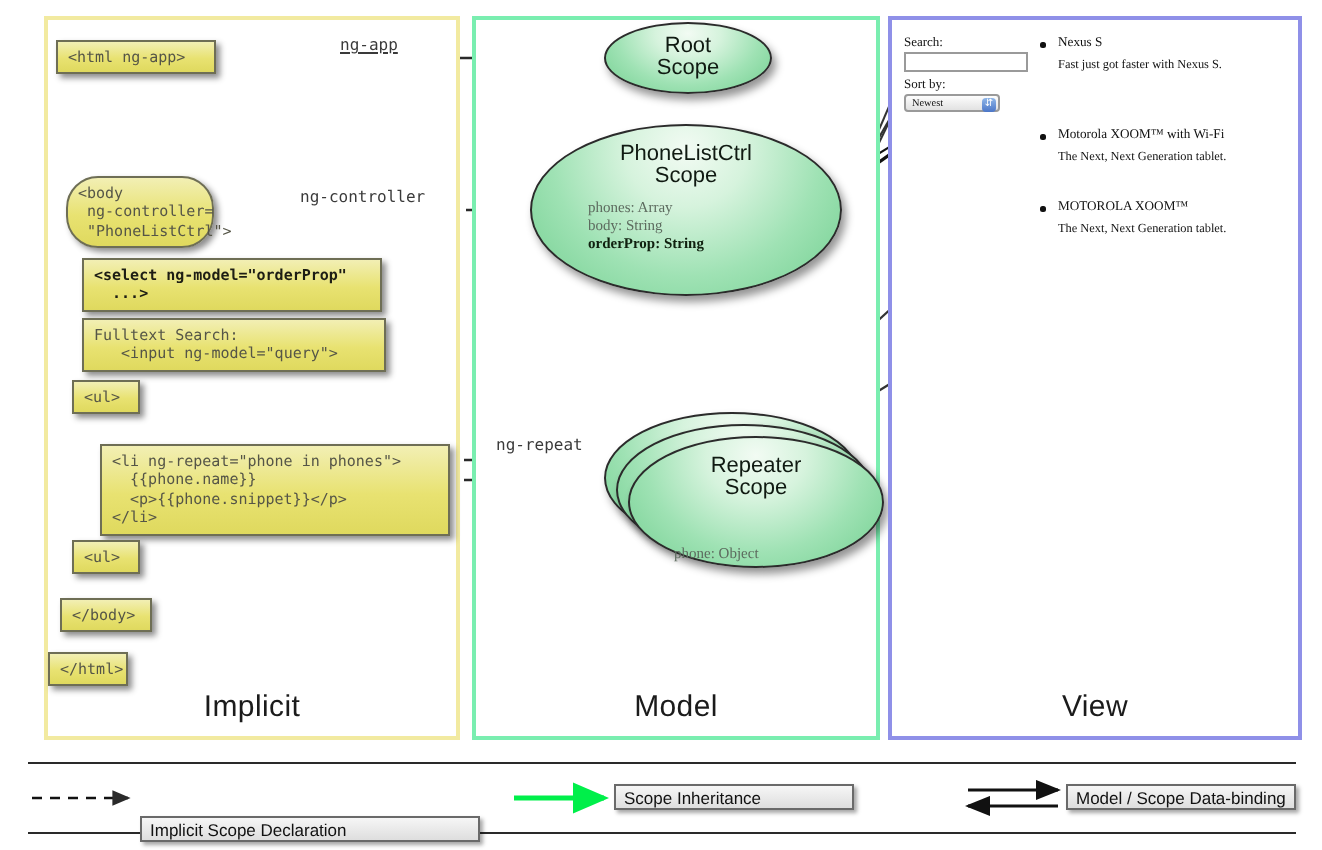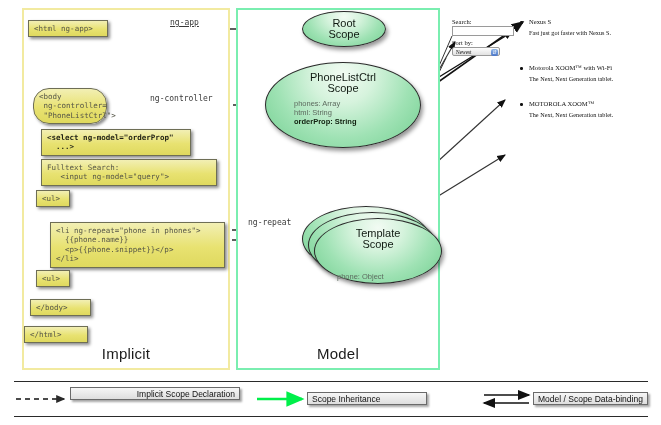--- a/index.html
+++ b/index.html
@@ -35,21 +35,21 @@
   
   .scope{
     position:absolute;box-sizing:border-box;border-radius:50%;
     border:1px solid #2b2b2b;
     background:radial-gradient(ellipse at 50% 14%,#f2fbf3 0%,#d6f3dd 28%,#9fe2b4 62%,#72cf90 100%);
     box-shadow:2px 3px 4px rgba(0,0,0,.42);
     text-align:center;color:#18291c;
   }
   .scope .ttl{font-size:11px;line-height:11px;padding-top:0;color:#101a12;}
   .scope .props{
-    font-family:Liberation Sans, sans-serif;
+    font-family:Liberation Serif, serif;
     font-size:7.5px;line-height:9.2px;color:#5d6b5f;text-align:left;
   }
 
   
   .v-label{position:absolute;font-family:"Liberation Serif",serif;font-size:6.5px;color:#111;}
   .v-input{position:absolute;box-sizing:border-box;background:#fff;border:1px solid #9a9a9a;}
   .v-select{
     position:absolute;box-sizing:border-box;height:9px;
     background:linear-gradient(180deg,#fdfdfd,#e2e2e2);
     border:1px solid #9a9a9a;border-radius:2px;
@@ -145,65 +145,68 @@
 
   <div class="codebox" style="left:28px;top:20px;width:80px;">&lt;html ng-app&gt;</div>
 
   <div class="codebox" style="left:33px;top:88px;width:74px;border-radius:16px;">&lt;body
  ng-controller=
  "PhoneListCtrl"&gt;</div>
 
   <div class="codebox bold" style="left:41px;top:129px;width:150px;">&lt;select ng-model="orderProp"
   ...&gt;</div>
 
-  <div class="codebox" style="left:41px;top:159px;width:176px;">Fulltext Search:
+  <div class="codebox" style="left:41px;top:159px;width:152px;">Fulltext Search:
    &lt;input ng-model="query"&gt;</div>
 
   <div class="codebox" style="left:36px;top:190px;width:34px;">&lt;ul&gt;</div>
 
   <div class="codebox" style="left:50px;top:222px;width:175px;">&lt;li ng-repeat="phone in phones"&gt;
   {{phone.name}}
   &lt;p&gt;{{phone.snippet}}&lt;/p&gt;
 &lt;/li&gt;</div>
 
   <div class="codebox" style="left:36px;top:270px;width:34px;">&lt;ul&gt;</div>
 
-  <div class="codebox" style="left:30px;top:299px;width:61px;">&lt;/body&gt;</div>
-
-  <div class="codebox" style="left:24px;top:326px;width:64px;">&lt;/html&gt;</div>
+  <div class="codebox" style="left:30px;top:299px;width:46px;">&lt;/body&gt;</div>
+
+  <div class="codebox" style="left:24px;top:326px;width:40px;">&lt;/html&gt;</div>
 
   <div class="panel" id="panel-model">
     <div class="panel-label">Model</div>
   </div>
 
   <div class="scope" style="left:302px;top:11px;width:84px;height:36px;">
     <div class="ttl" style="padding-top:6px;">Root</div>
     <div class="ttl">Scope</div>
   </div>
 
   <div class="scope" style="left:265px;top:62px;width:156px;height:86px;">
     <div class="ttl" style="padding-top:9px;">PhoneListCtrl</div>
     <div class="ttl">Scope</div>
     <div class="props" style="margin-left:28px;margin-top:5px;">
       <div>phones: Array</div>
-      <div>html: String</div>
+      <div>body: String</div>
       <div style="font-weight:bold;color:#10200f;">orderProp: String</div>
     </div>
   </div>
 
   <div class="scope" style="left:302px;top:206px;width:128px;height:66px;"></div>
   <div class="scope" style="left:308px;top:212px;width:128px;height:66px;"></div>
   <div class="scope" style="left:314px;top:218px;width:128px;height:66px;">
-    <div class="ttl" style="padding-top:9px;">Template</div>
+    <div class="ttl" style="padding-top:9px;">Repeater</div>
     <div class="ttl">Scope</div>
     <div class="props" style="margin-left:22px;margin-top:22px;">
       <div>phone: Object</div>
     </div>
   </div>
 
+  <div class="panel" id="panel-view">
+    <div class="panel-label">View</div>
+  </div>
 
   <div class="v-label" style="left:452px;top:18px;">Search:</div>
   <input class="v-input" style="left: 452px; top: 26px; width: 62px; height: 10px; font-size: 6px; padding: 0px 2px; font-family: &quot;Liberation Serif&quot;, serif;" value="">
 
   <div class="v-label" style="left:452px;top:39px;">Sort by:</div>
   <div class="v-select" style="left:452px;top:47px;width:48px;">
     <span>Newest</span>
     <span class="knob">⇵</span>
   </div>
 
@@ -233,18 +236,18 @@
     <div class="rule"></div>
     <div class="rule2"></div>
 
     <svg width="634" height="36">
       <line x1="2" y1="18" x2="50" y2="18" stroke="#111" stroke-width="1.3" stroke-dasharray="5,4" marker-end="url(#arrDark)"></line>
       <line x1="243" y1="18" x2="288" y2="18" stroke="#00ef4a" stroke-width="2.6" marker-end="url(#arrGreen)"></line>
       <line x1="470" y1="14" x2="515" y2="14" stroke="#111" stroke-width="1.6" marker-end="url(#arrBlack)"></line>
       <line x1="470" y1="22" x2="515" y2="22" stroke="#111" stroke-width="1.6" marker-start="url(#arrBlackStart)"></line>
     </svg>
 
-    <div class="leg-box" style="left:56px;top:6px;width:170px;text-align:right;">Implicit Scope Declaration</div>
+    <div class="leg-box" style="left:56px;top:27px;width:170px;">Implicit Scope Declaration</div>
     <div class="leg-box" style="left:293px;top:11px;width:120px;">Scope Inheritance</div>
     <div class="leg-box" style="left:519px;top:11px;width:115px;">Model / Scope Data-binding</div>
   </div>
 
 </div>
 
 </body></html>

